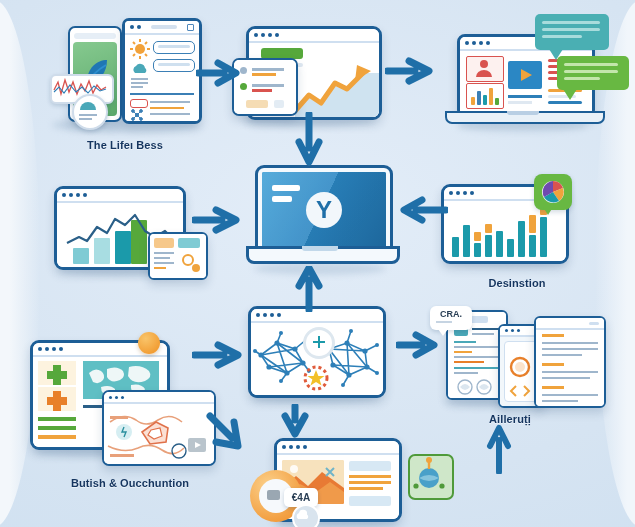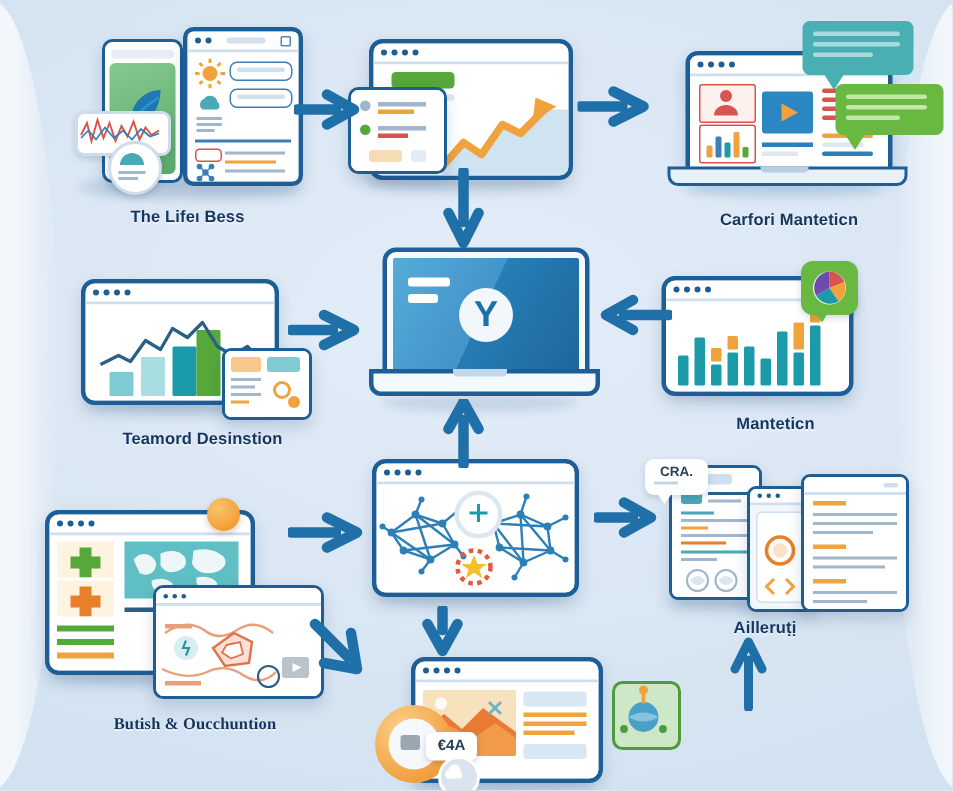--- a/index.html
+++ b/index.html
@@ -222,21 +222,20 @@
       <div style="position:absolute;left:7px;top:21px;width:40px;height:3px;background:#a8dcdc;border-radius:2px;"></div>
       <div style="position:absolute;left:14px;top:35px;width:0;height:0;border-left:7px solid transparent;border-right:7px solid transparent;border-top:11px solid #4aafb3;"></div>
     </div>
     <div style="position:absolute;left:120px;top:44px;width:72px;height:34px;background:#68b842;border-radius:5px;">
       <div style="position:absolute;left:7px;top:7px;width:54px;height:3px;background:#c3e6ab;border-radius:2px;"></div>
       <div style="position:absolute;left:7px;top:14px;width:54px;height:3px;background:#c3e6ab;border-radius:2px;"></div>
       <div style="position:absolute;left:7px;top:21px;width:36px;height:3px;background:#c3e6ab;border-radius:2px;"></div>
       <div style="position:absolute;left:6px;top:33px;width:0;height:0;border-left:7px solid transparent;border-right:7px solid transparent;border-top:11px solid #68b842;"></div>
     </div>
   </div>
-  <div class="label" style="left:426px;top:140px;width:200px;">Carfori Manteticn</div>
 
   <div class="node" style="left:52px;top:186px;width:165px;height:90px;">
     <div class="shadow-el" style="left:6px;top:78px;width:126px;height:12px;"></div>
     <div class="win" style="left:2px;top:0px;width:126px;height:78px;">
       <div class="bar">
         <span class="dot"></span>
         <span class="dot"></span>
         <span class="dot"></span>
         <span class="dot"></span>
       </div>
@@ -259,21 +258,20 @@
         <div style="position:absolute;left:4px;top:23px;width:16px;height:2px;background:#9fb6cc;"></div>
         <div style="position:absolute;left:4px;top:28px;width:20px;height:2px;background:#9fb6cc;"></div>
         <div style="position:absolute;left:4px;top:33px;width:12px;height:2px;background:#f0a33c;"></div>
         <svg style="position:absolute;left:28px;top:16px;" width="24" height="24" viewBox="0 0 24 24">
           <circle cx="10" cy="10" r="5" fill="none" stroke="#f0a33c" stroke-width="2"></circle>
           <circle cx="18" cy="18" r="4" fill="#f0a33c"></circle>
         </svg>
       </div>
     </div>
   </div>
-  <div class="label" style="left:40px;top:286px;width:190px;">Teamord Desinstion</div>
 
   <div class="node" style="left:244px;top:168px;width:152px;height:106px;">
     <div class="shadow-el" style="left:10px;top:94px;width:132px;height:13px;"></div>
     <div style="position:absolute;left:14px;top:0px;width:124px;height:76px;border:4px solid #f4f9fd;border-radius:6px;background:#2b87c4;box-shadow:0 0 0 3px #1d5e96;overflow:hidden;">
       <div style="position:absolute;inset:0;background:linear-gradient(120deg,#3fa0d6 0%,#2b87c4 45%,#1f6fa8 100%);"></div>
       <div style="position:absolute;left:0;top:0;width:100%;height:100%;background:linear-gradient(115deg,rgba(255,255,255,.12) 0 48%,rgba(0,0,0,.07) 48% 100%);"></div>
       <div style="position:absolute;left:10px;top:13px;width:28px;height:6px;background:#fff;border-radius:2px;"></div>
       <div style="position:absolute;left:10px;top:24px;width:20px;height:6px;background:#fff;border-radius:2px;"></div>
       <div style="position:absolute;left:44px;top:20px;width:36px;height:36px;background:#f2f7fb;border-radius:50%;display:flex;align-items:center;justify-content:center;">
         <span style="color:#1f6fa8;font-weight:bold;font-size:24px;line-height:24px;font-family:'Liberation Sans',sans-serif;">Y</span>
@@ -314,21 +312,21 @@
         <circle cx="14" cy="14" r="11" fill="#f2f7fb"></circle>
         <path d="M14 14 L14 3 A11 11 0 0 1 24 10 Z" fill="#d9534f"></path>
         <path d="M14 14 L24 10 A11 11 0 0 1 20 23 Z" fill="#f0a33c"></path>
         <path d="M14 14 L20 23 A11 11 0 0 1 5 19 Z" fill="#1b9aaa"></path>
         <path d="M14 14 L5 19 A11 11 0 0 1 14 3 Z" fill="#6f4bb0"></path>
       </svg>
       <div style="position:absolute;left:9px;top:33px;width:0;height:0;border-left:5px solid transparent;border-right:5px solid transparent;border-top:8px solid #68b842;"></div>
     </div>
   </div>
   <div class="label" style="left:432px;top:276px;width:170px;">
-    <div>Manteticn</div>
+    <div>Desinstion</div>
   </div>
 
   <div class="node" style="left:28px;top:332px;width:190px;height:130px;">
     <div class="shadow-el" style="left:6px;top:112px;width:132px;height:13px;"></div>
     <div class="win" style="left:2px;top:8px;width:134px;height:104px;">
       <div class="bar">
         <span class="dot"></span>
         <span class="dot"></span>
         <span class="dot"></span>
         <span class="dot"></span>
@@ -378,21 +376,21 @@
           <path d="M20 23 l-2 5 h4 l-2 5" stroke="#2a8f9e" stroke-width="1.4" fill="none"></path>
           <circle cx="75" cy="47" r="7" fill="none" stroke="#2a5f88" stroke-width="1.4"></circle>
           <rect x="84" y="34" width="18" height="14" rx="2" fill="#b9c4cc"></rect>
           <polygon points="91,38 97,41 91,44" fill="#fff"></polygon>
           <rect x="6" y="50" width="24" height="3" fill="#e8a07a"></rect>
           <rect x="6" y="12" width="18" height="3" fill="#e8a07a"></rect>
         </svg>
       </div>
     </div>
   </div>
-  <div class="label" style="left:30px;top:476px;width:200px;font-family:Liberation Serif, serif;">
+  <div class="label" style="left:30px;top:476px;width:200px;">
     <div>Butish &amp; Oucchuntion</div>
   </div>
 
   <div class="node" style="left:240px;top:304px;width:160px;height:100px;">
     <div class="shadow-el" style="left:12px;top:88px;width:126px;height:12px;"></div>
     <div class="win" style="left:8px;top:2px;width:132px;height:86px;">
       <div class="bar">
         <span class="dot"></span>
         <span class="dot"></span>
         <span class="dot"></span>

